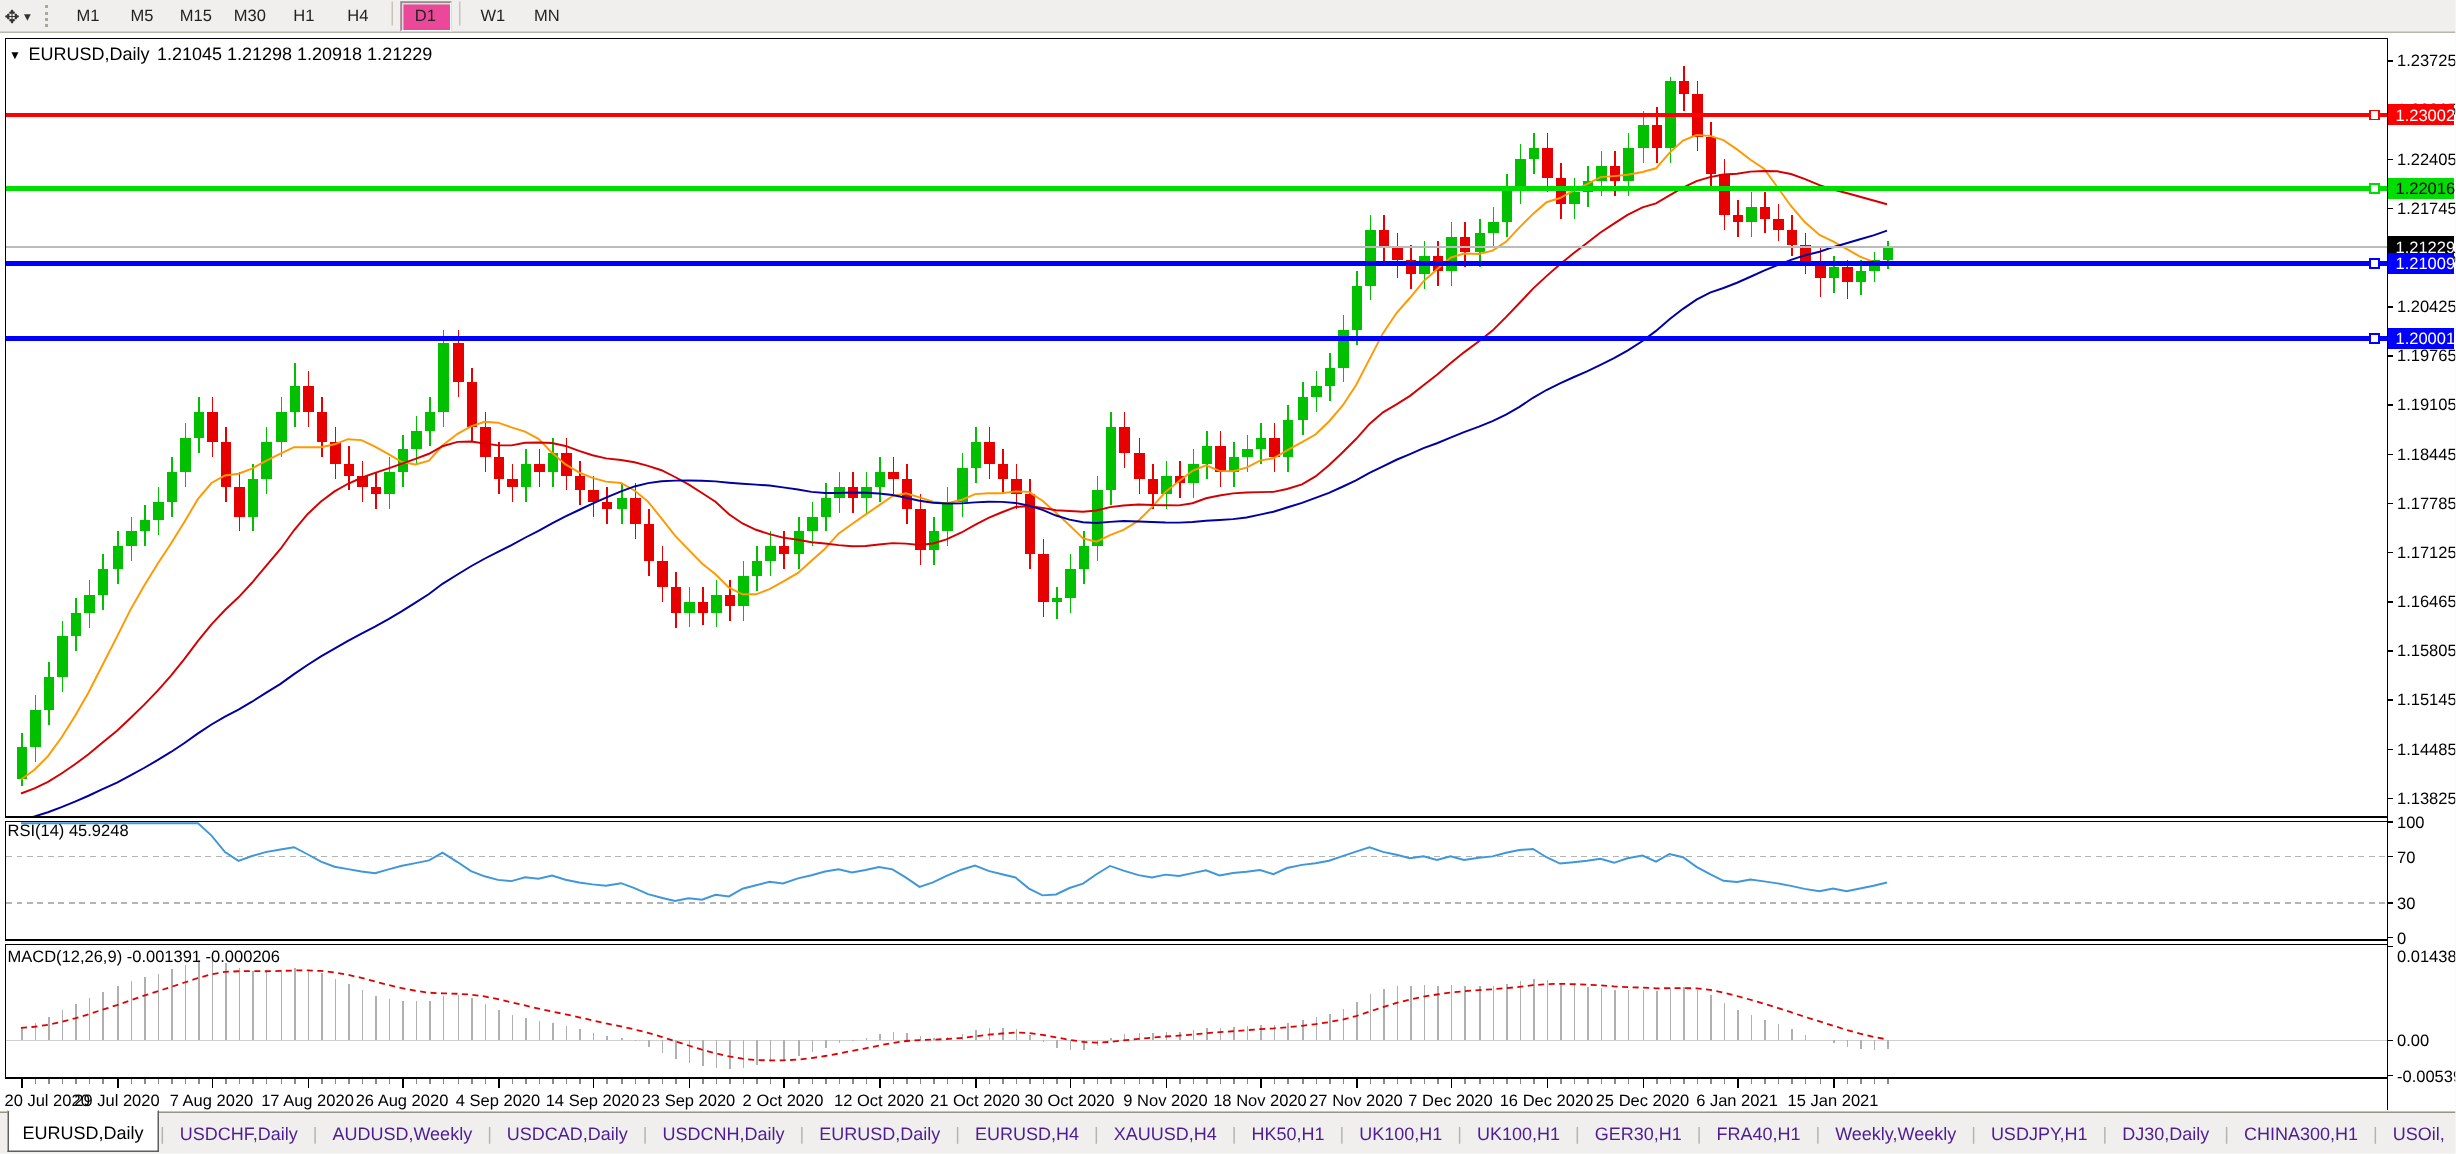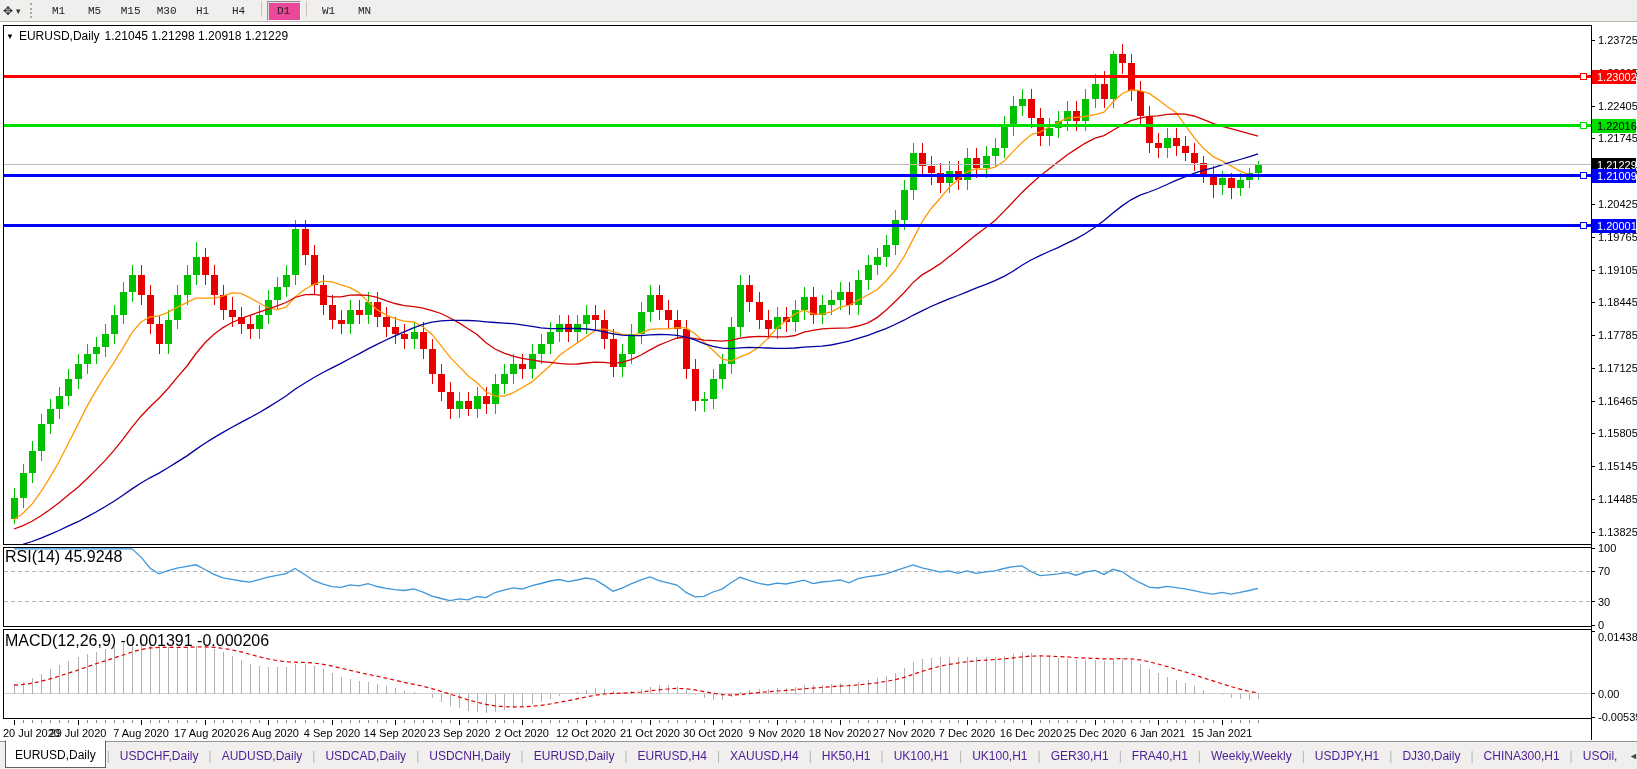--- a/index.html
+++ b/index.html
@@ -26,21 +26,21 @@
   .tfbtn.active{
     background:#ec4899;
     border-color:#8f8f8f #ffffff #ffffff #8f8f8f;
     box-shadow:inset 1px 1px 0 #dcdcdc;
   }
   .tsep{width:1px;height:16px;background:#c6c3b9;margin:0 4px;}
   
   .chartwrap{position:absolute;top:22px;left:0;width:1637px;height:719px;background:#fff;}
   svg{display:block;}
   .overlay-label{
-    position:absolute;color:#000;font-size:16px;white-space:pre;pointer-events:none;
+    position:absolute;color:#000;font-size:11px;white-space:pre;pointer-events:none;
   }
   #chart-title{top:7px;left:6px;font-size:12px;display:flex;align-items:center;gap:5px;}
   #chart-title .caret{font-size:8px;}
   #rsi-label{top:526px;left:5px;}
   #macd-label{top:610px;left:5px;text-align:right;}
   
   .tabbar{
     position:absolute;left:0;right:0;bottom:0;height:28px;background:#f0efed;
     border-top:1px solid #98948a;display:flex;align-items:center;
     font-size:12px;box-sizing:border-box;padding-left:5px;
@@ -57,21 +57,21 @@
 </style>
 </head>
 <body>
 
 <div class="toolbar">
   <div class="tool-cluster">
     <span class="tool-glyph">✥</span>
     <span class="tool-caret">▾</span>
   </div>
   <div class="grip"></div>
-  <div id="tf-buttons" style="display:flex;align-items:flex-start;font-family:Liberation Mono, monospace;">
+  <div id="tf-buttons" style="display:flex;align-items:flex-start;">
       <div class="tfbtn">M1</div>
       <div class="tfbtn">M5</div>
       <div class="tfbtn">M15</div>
       <div class="tfbtn">M30</div>
       <div class="tfbtn">H1</div>
       <div class="tfbtn">H4</div>
       <div class="tsep"></div>
       <div class="tfbtn active">D1</div>
       <div class="tsep"></div>
       <div class="tfbtn">W1</div>
@@ -787,21 +787,21 @@
   <div class="overlay-label" id="rsi-label">RSI(14) 45.9248</div>
   <div class="overlay-label" id="macd-label">MACD(12,26,9) -0.001391 -0.000206</div>
 </div>
 
 <div class="tabbar">
   <div id="tab-strip" style="display:flex;align-items:center;">
       <div class="tab active">EURUSD,Daily</div>
       <span class="tabsep">|</span>
       <div class="tab">USDCHF,Daily</div>
       <span class="tabsep">|</span>
-      <div class="tab">AUDUSD,Daily</div>
+      <div class="tab">AUDUSD,Weekly</div>
       <span class="tabsep">|</span>
       <div class="tab">USDCAD,Daily</div>
       <span class="tabsep">|</span>
       <div class="tab">USDCNH,Daily</div>
       <span class="tabsep">|</span>
       <div class="tab">EURUSD,Daily</div>
       <span class="tabsep">|</span>
       <div class="tab">EURUSD,H4</div>
       <span class="tabsep">|</span>
       <div class="tab">XAUUSD,H4</div>

